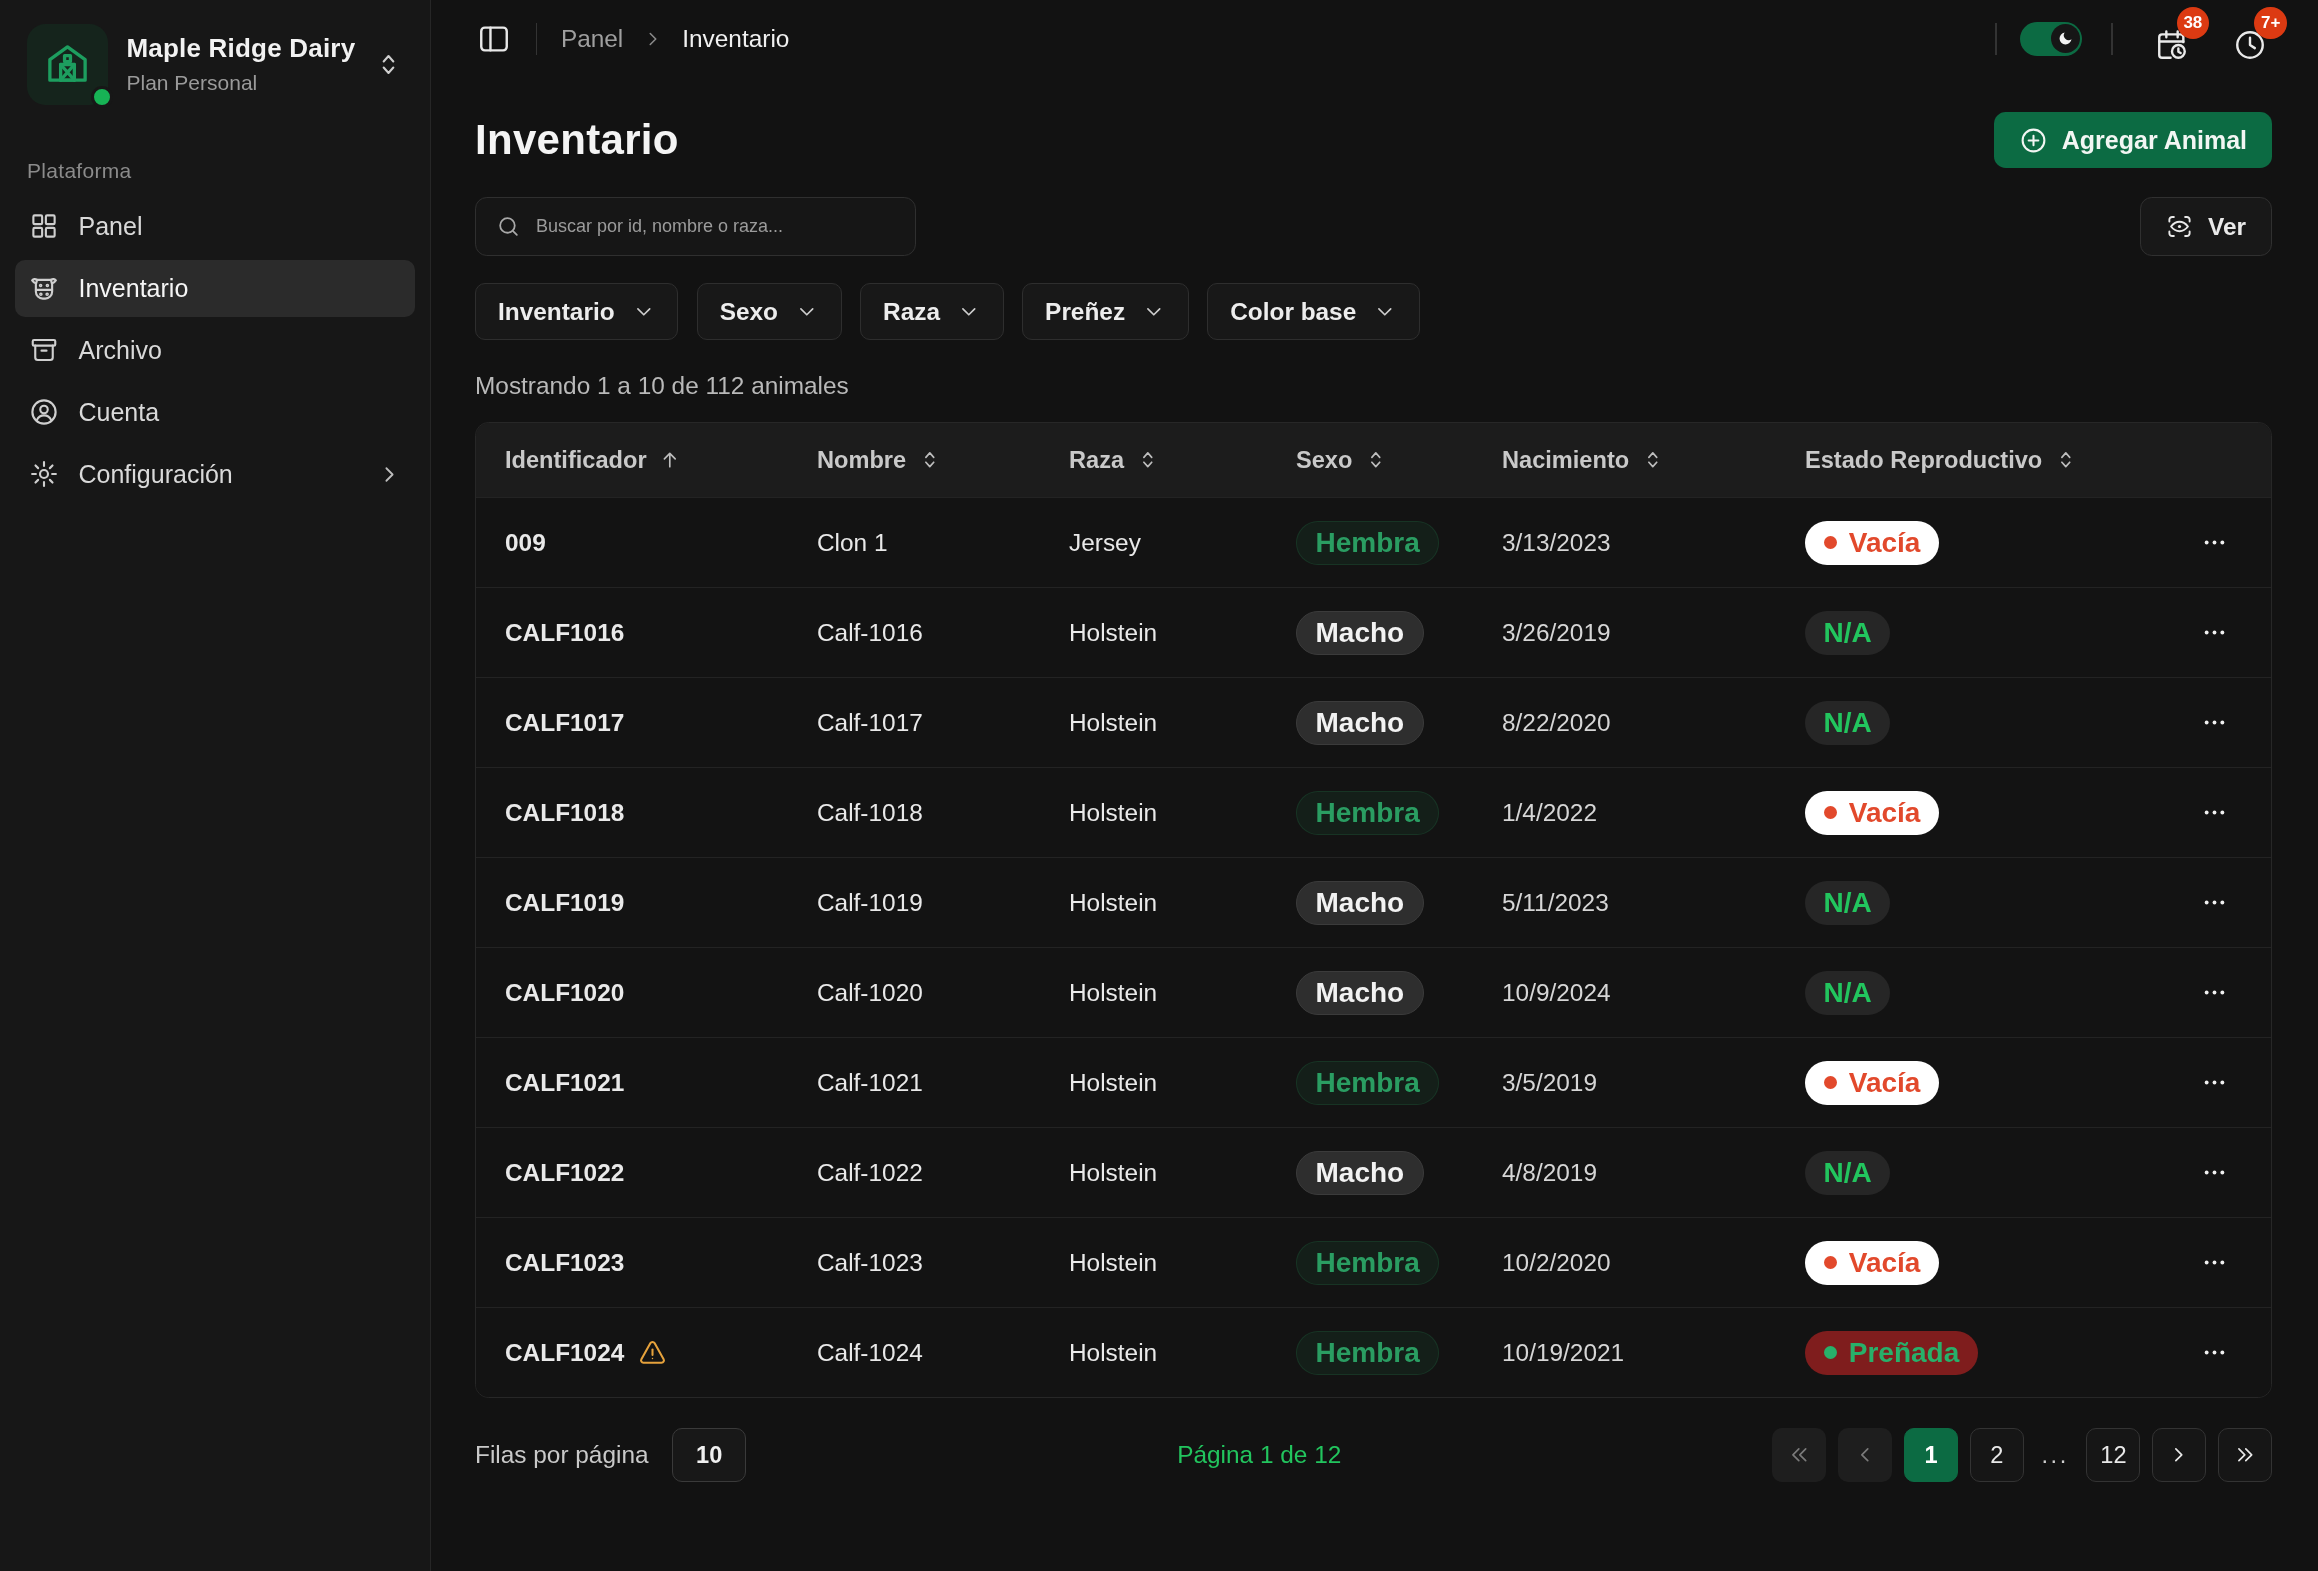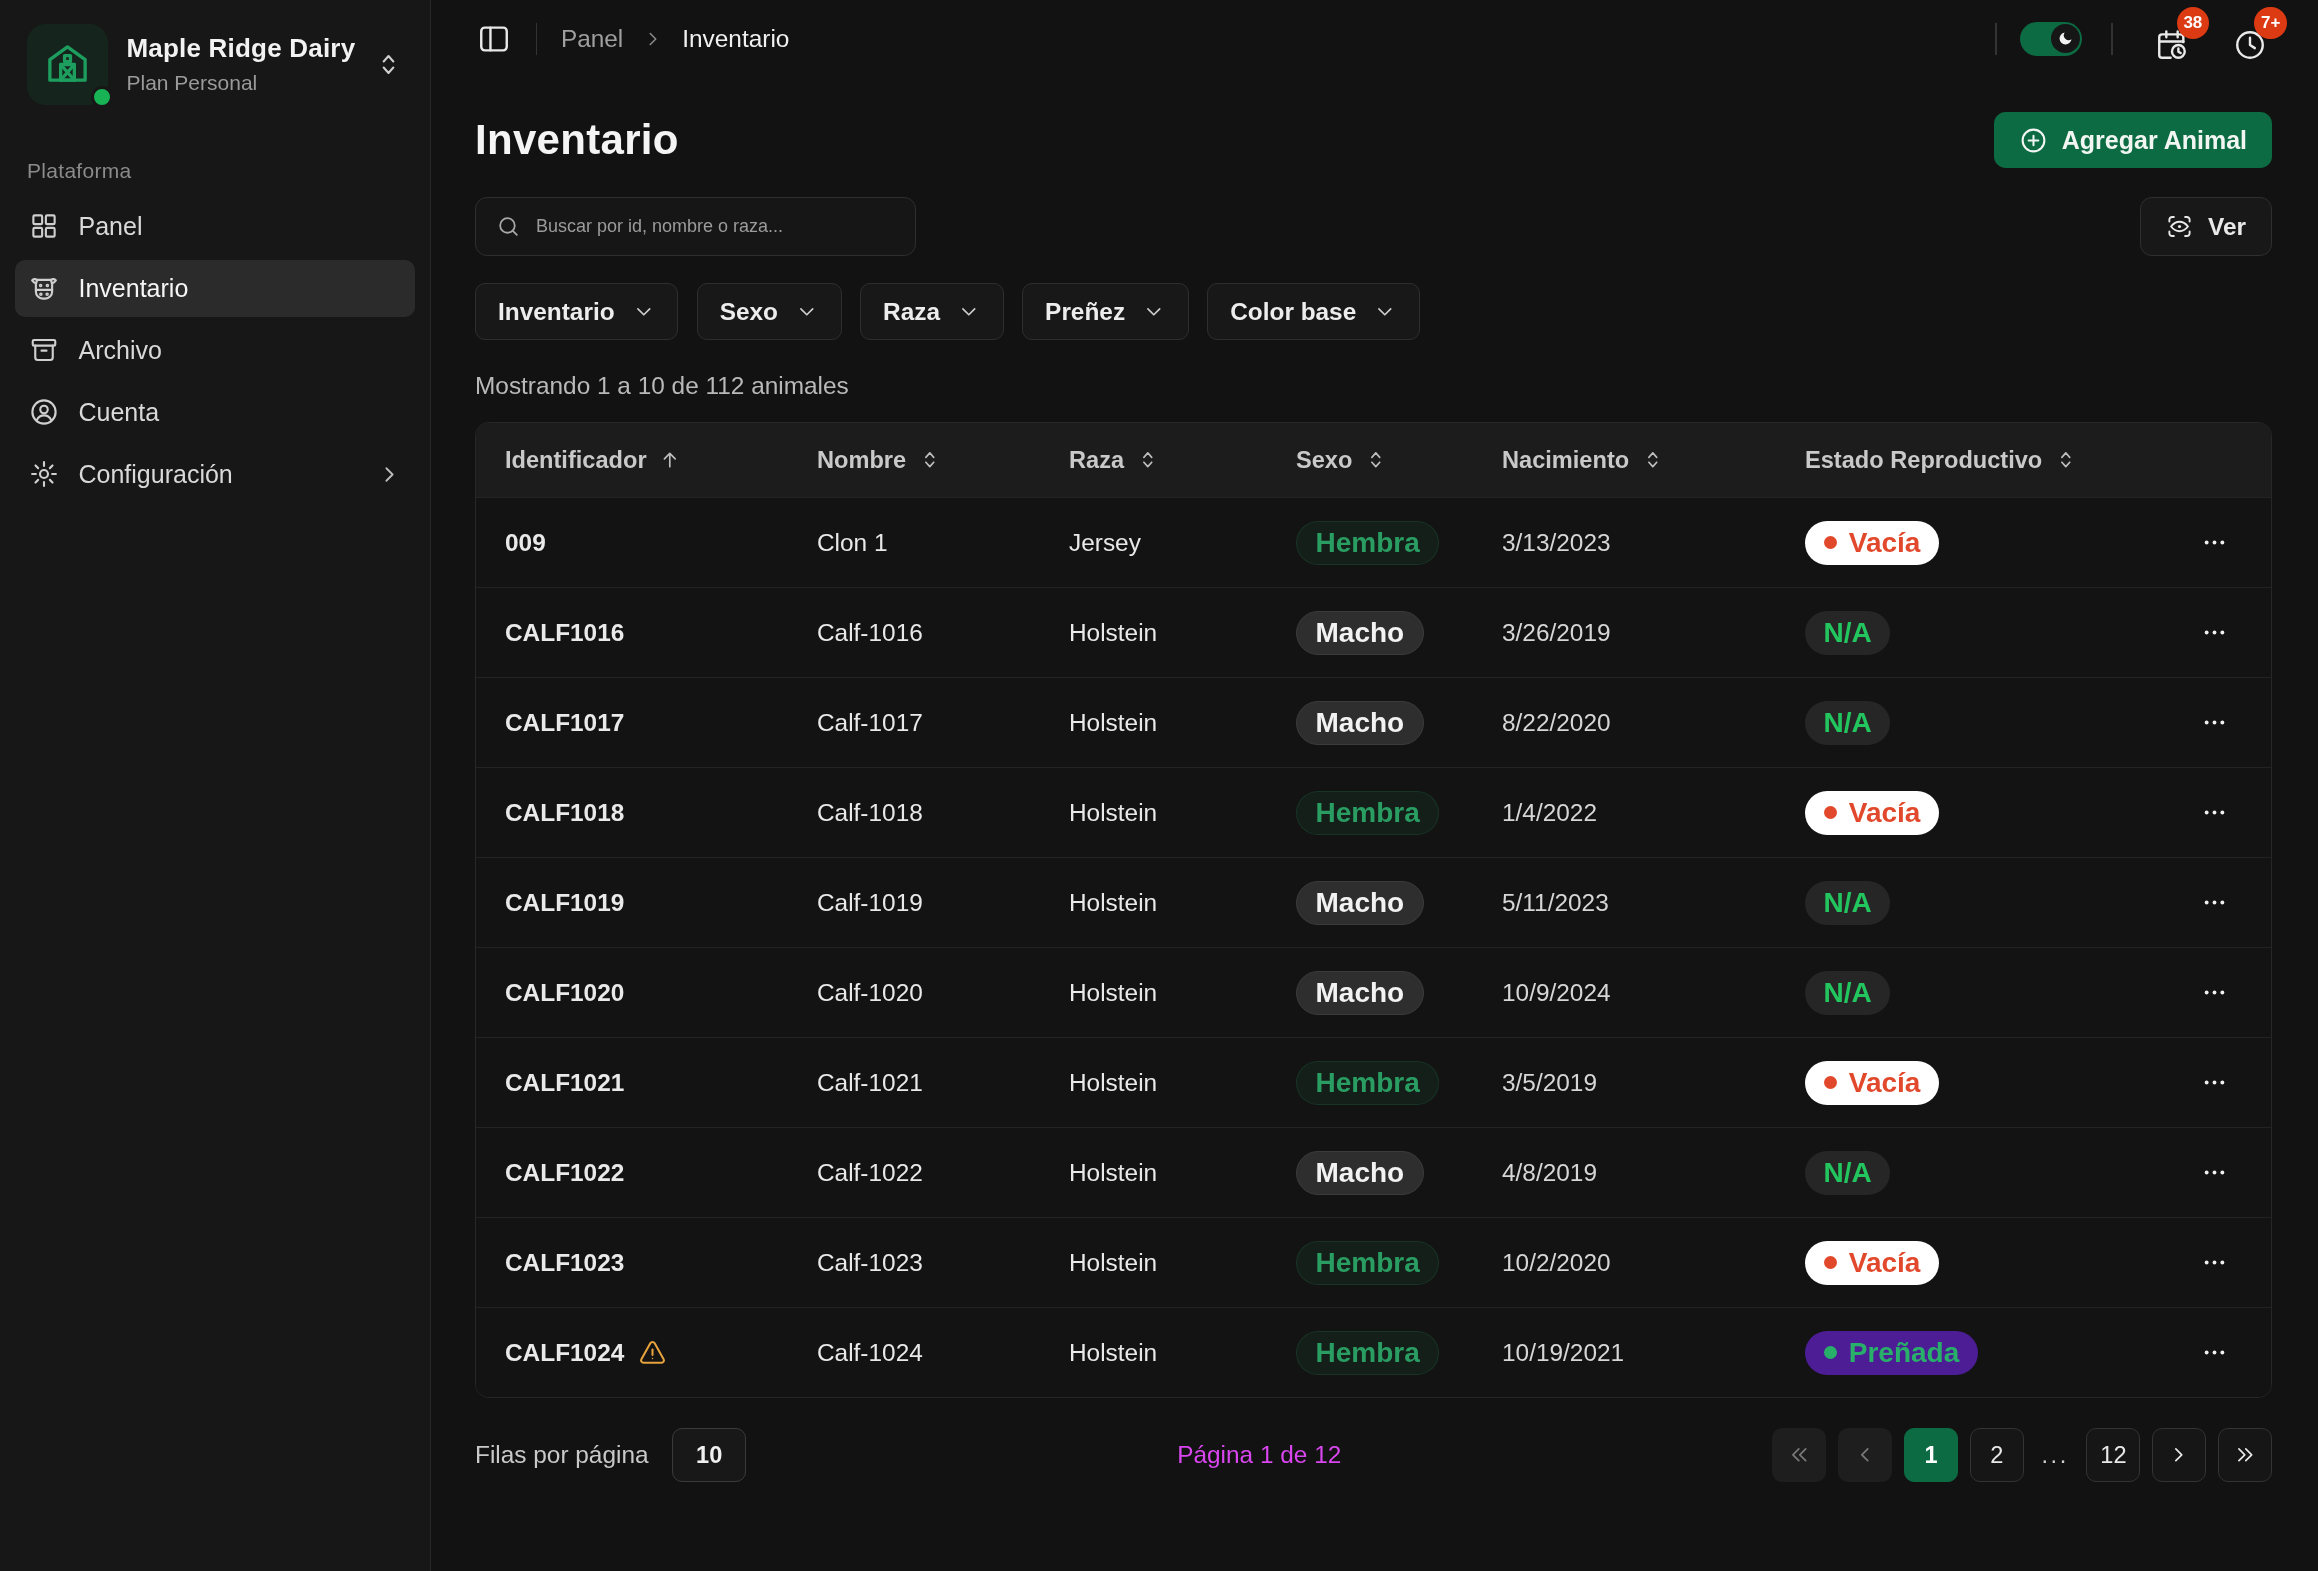--- a/index.html
+++ b/index.html
@@ -130,32 +130,32 @@
   .td-date { color:#d6d6d6; }
   .td-actions { justify-content:flex-end; padding-right:35px; }
   .dots-btn { width:44px; height:37px; display:flex; align-items:center; justify-content:center; color:#f0f0f0; cursor:pointer; border-radius:6.7px; }
   .dots-btn .ic { width:29px; height:29px; }
 
   .pill { display:inline-flex; align-items:center; gap:11.8px; height:44px; padding:0 18.5px; border-radius:840px; font-size:28px; font-weight:600; }
   .b-macho   { background:#2e2e2e; color:#f2f2f2; border:0.8px solid #3b3b3b; }
   .b-hembra  { background:rgba(40,176,106,.08); color:#2a9d62; border:0.8px solid rgba(40,176,106,.14); }
   .st-dot { width:13.5px; height:13.5px; border-radius:50%; background:currentColor; flex:none; }
   .st-red   { background:#ffffff; color:#e2492c; }
-  .st-green { background:#4c1d95; color:#28b06a; }
+  .st-green { background:#7f1d1d; color:#28b06a; }
   .st-na    { background:#262626; color:#22c55e; }
 
   
   .foot { display:flex; align-items:center; margin:30px 0 0; padding-bottom:34px; }
   .rpp { display:flex; align-items:center; gap:23.6px; }
   .rpp-label { font-size:24.4px; color:#c9c9c9; }
   .rpp-select {
     width:74px; height:54px; border:0.8px solid #3a3a3a; border-radius:10px; background:#181818;
     color:#f0f0f0; font-size:23.6px; font-weight:600; display:flex; align-items:center; justify-content:center; cursor:pointer;
   }
-  .page-info { flex:1; text-align:center; font-size:24.4px; color:#d946ef; }
+  .page-info { flex:1; text-align:center; font-size:24.4px; color:#22c55e; }
   .pager { display:flex; align-items:center; gap:11.8px; }
   .pg-btn {
     min-width:54px; height:54px; border-radius:10px; display:flex; align-items:center; justify-content:center;
     font-size:23.6px; color:#e8e8e8; border:0.8px solid #333; background:#161616; cursor:pointer;
   }
   .pg-btn .ic { width:23.6px; height:23.6px; }
   .pg-btn.disabled { background:#1e1e1e; border-color:transparent; color:#7a7a7a; cursor:default; }
   .pg-btn.active { background:#0c6b43; border-color:#0c6b43; color:#fff; font-weight:700; }
   .pg-gap { width:39px; text-align:center; color:#cfcfcf; font-size:23.6px; letter-spacing:2.5px; }
 </style>

